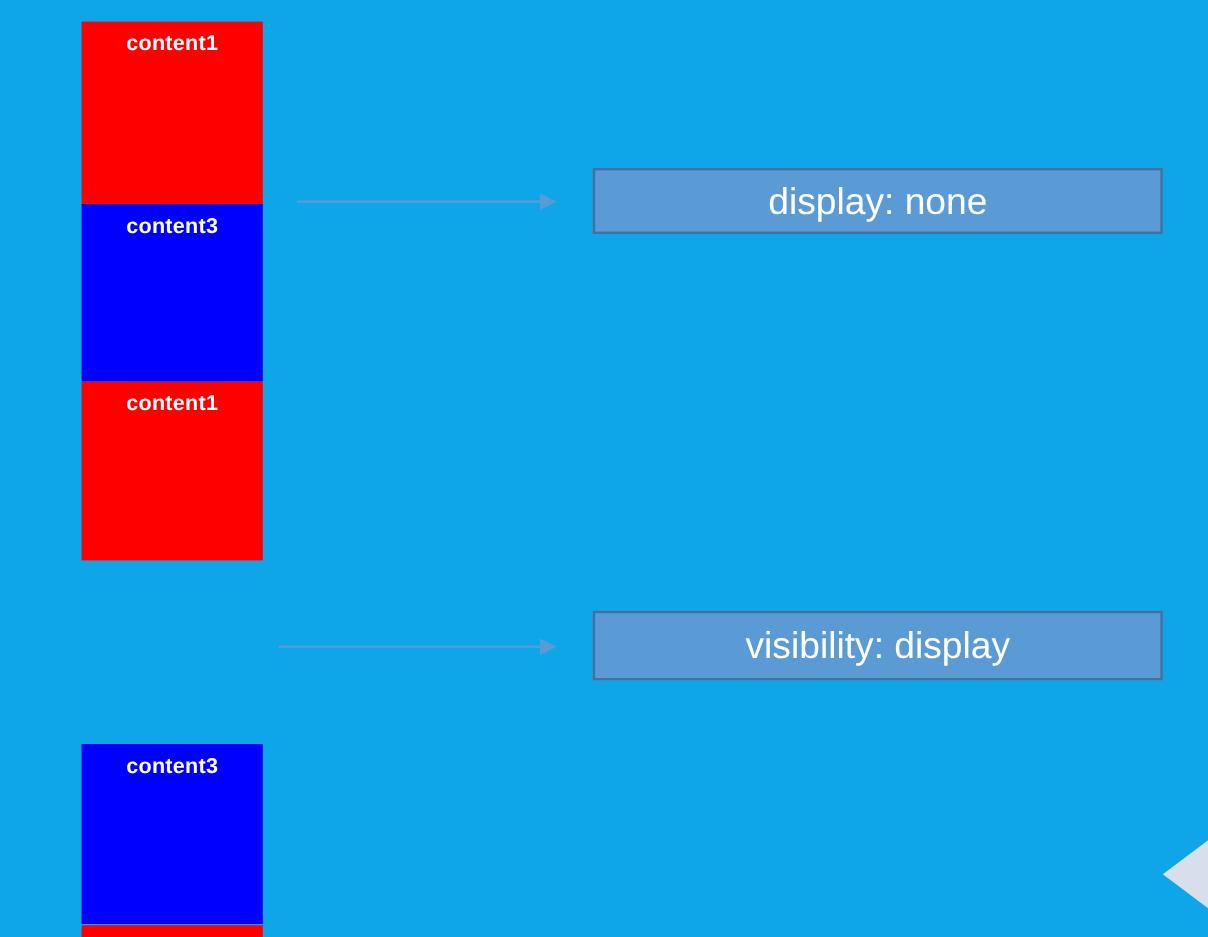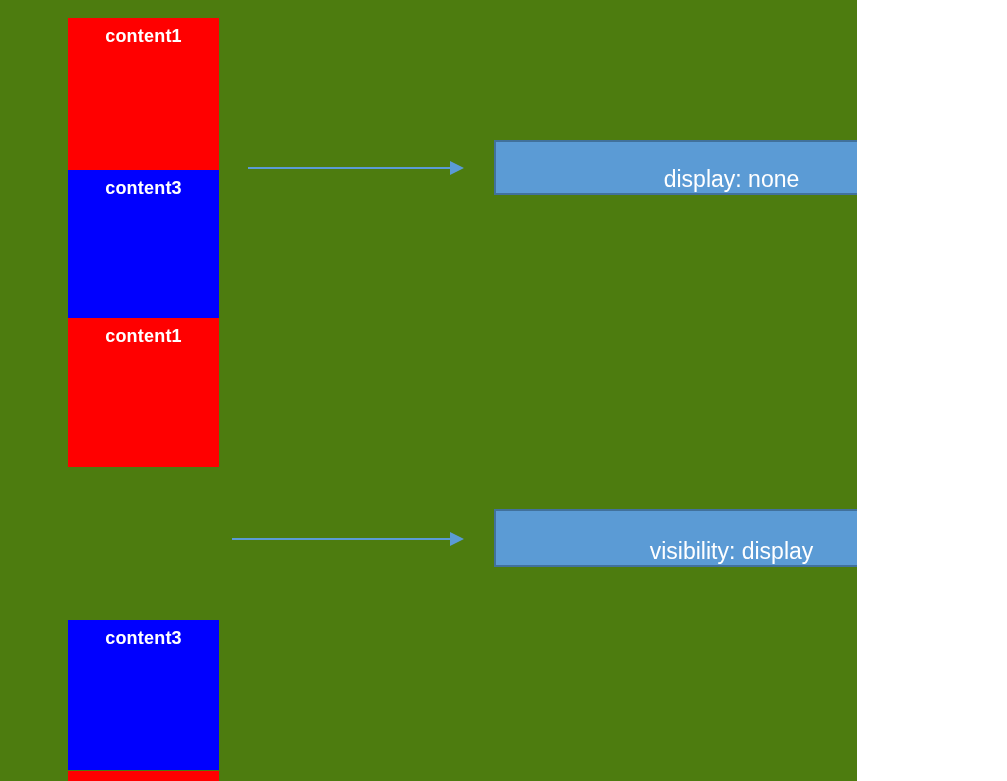--- a/index.html
+++ b/index.html
@@ -3,23 +3,23 @@
 <meta charset="utf-8">
 <style>
   html, body {
     margin: 0;
     padding: 0;
     background: #ffffff;
     font-family: "Liberation Sans", sans-serif;
   }
   .canvas {
     position: relative;
-    width: 857px;
+    width: 1007px;
     height: 781px;
-    background: #4d7c0f;
+    background: #0ea5e9;
     overflow: hidden;
   }
   
   .cbox {
     position: absolute;
     left: 68px;
     width: 151px;
     box-sizing: border-box;
     text-align: center;
   }
@@ -37,23 +37,23 @@
   .box-blue-2  { top: 620px; height: 150px; }
   .box-red-3   { top: 771px; height: 10px; }
   
   .callout {
     position: absolute;
     left: 494px;
     width: 475px;
     box-sizing: border-box;
     border: 2px solid;
     display: flex;
-    align-items: flex-end;
+    align-items: center;
     justify-content: center;
-    font-size: 23px;
+    font-size: 31px;
     font-weight: 300;
   }
   .callout-display-none     { top: 140px; height: 55px; }
   .callout-visibility-hidden{ top: 509px; height: 58px; }
   
   .arrow {
     position: absolute;
     height: 0;
     border-top: 2px solid;
   }

